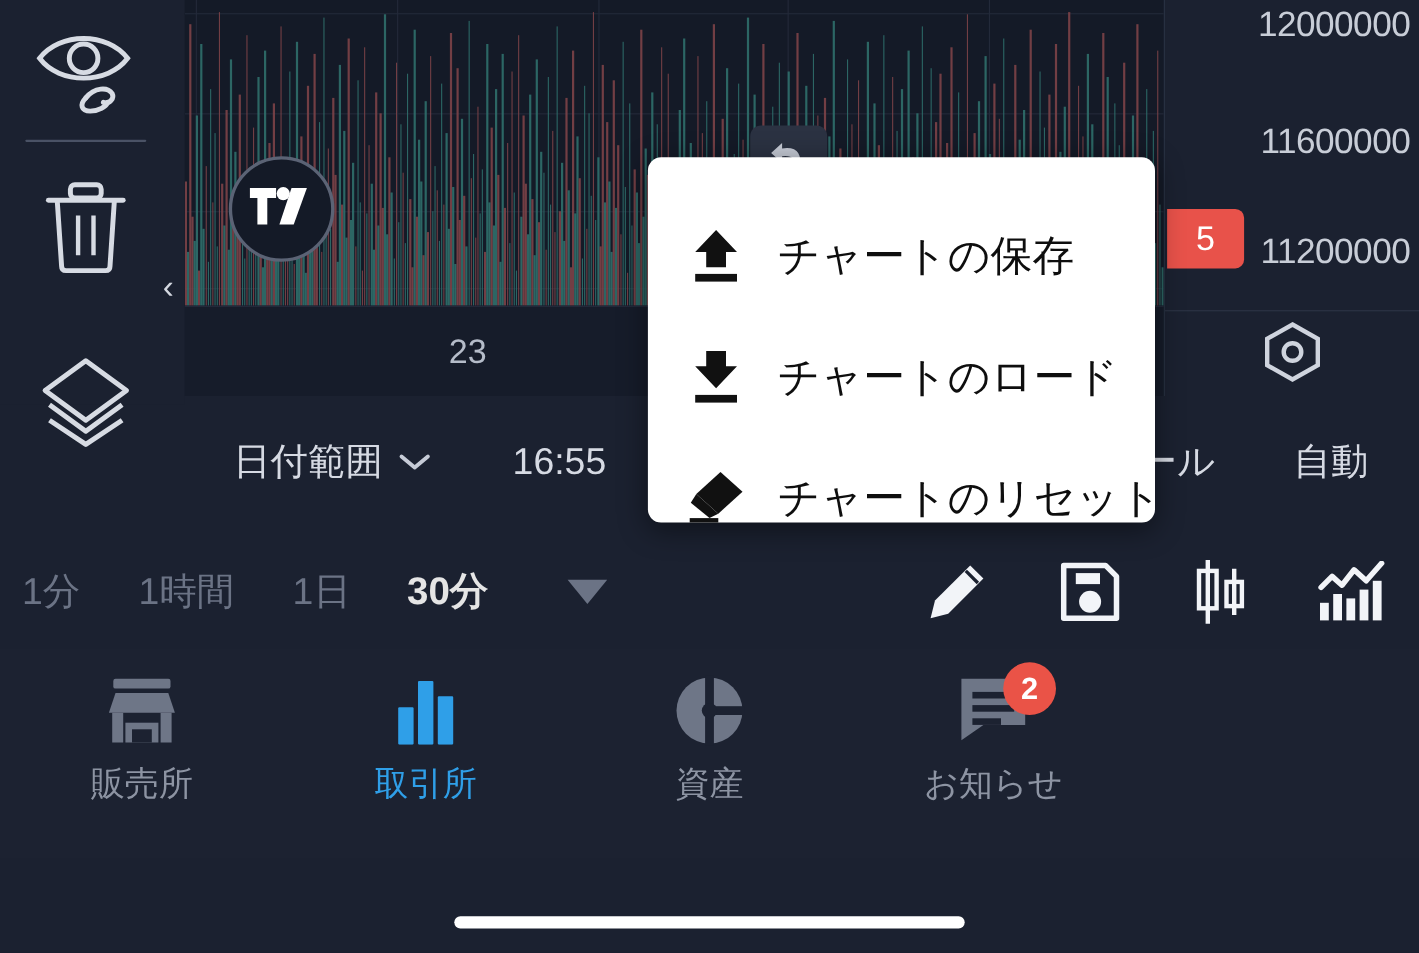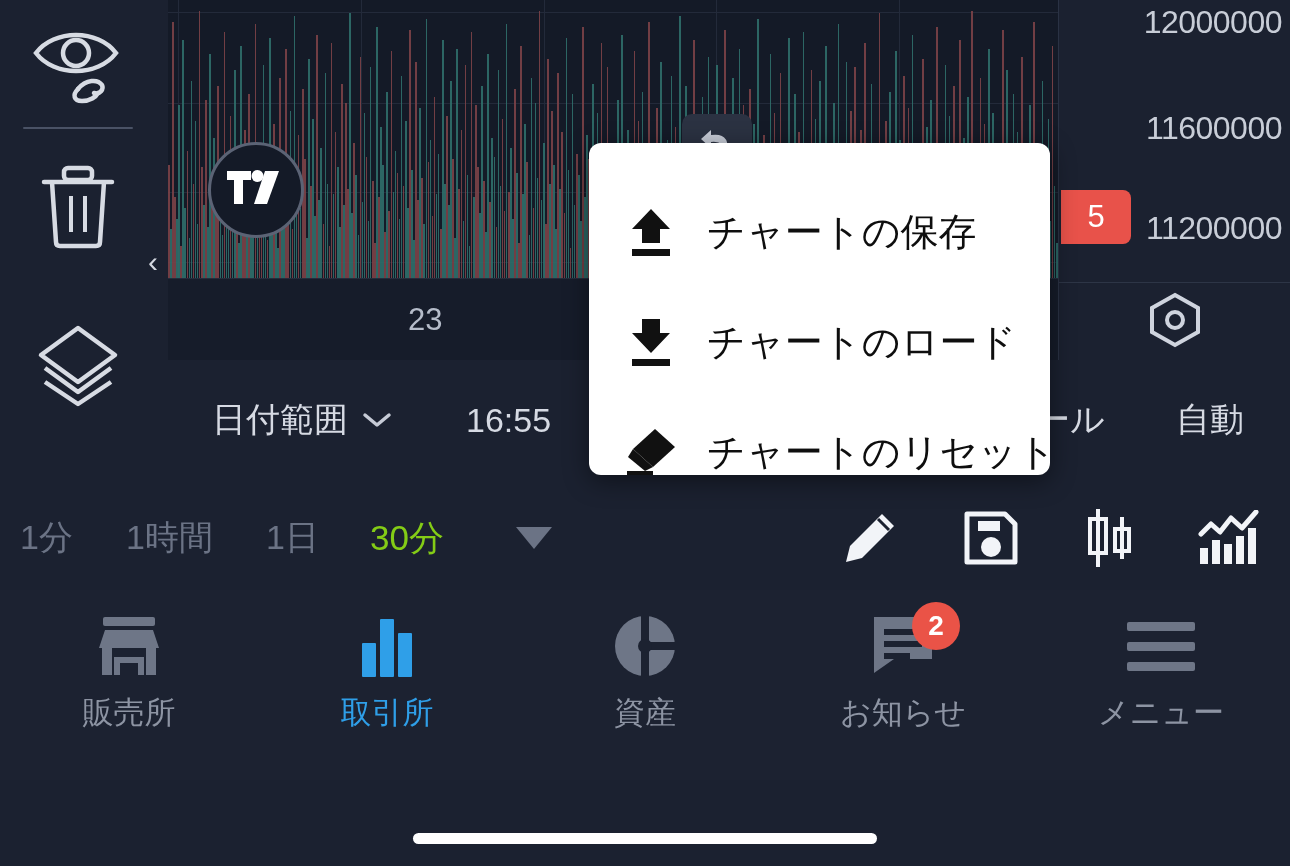--- a/index.html
+++ b/index.html
@@ -88,21 +88,21 @@
   }
 
   
   .tf-row {
     position: absolute; left: 0; top: 492px; width: 1290px; height: 92px;
   }
   .tf-item {
     position: absolute; top: 50%; transform: translateY(-50%);
     font-size: 34px; color: #6b7385; white-space: nowrap;
   }
-  .tf-item.active { color: #84cc16; font-weight: normal; font-size: 35px; }
+  .tf-item.active { color: #e5e5e5; font-weight: bold; font-size: 35px; }
   .tf-caret {
     position: absolute; left: 516px; top: 50%; transform: translateY(-50%);
     width: 0; height: 0; border-left: 18px solid transparent;
     border-right: 18px solid transparent; border-top: 22px solid #6b7385;
   }
   .tool-icon {
     position: absolute; top: 50%; transform: translateY(-50%);
     display: flex; align-items: center; justify-content: center;
   }
 
@@ -762,30 +762,20 @@
           <path d="M4 2 h58 v42 h-38 L4 58 Z" fill="#6e7687"></path>
           <rect x="14" y="14" width="38" height="6" fill="#1c2231"></rect>
           <rect x="14" y="26" width="38" height="6" fill="#1c2231"></rect>
           <rect x="14" y="38" width="26" height="6" fill="#1c2231"></rect>
         </svg>
         <span class="nav-badge">2</span>
       </div>
       <div class="nav-label">お知らせ</div>
     </div>
 
-    <div class="nav-item" style="left:1032px;">
-      <div class="nav-icon-wrap">
-        <svg width="72" height="56" viewBox="0 0 72 56">
-          <rect x="2" y="4" width="68" height="9" rx="2" fill="#6e7687"></rect>
-          <rect x="2" y="24" width="68" height="9" rx="2" fill="#6e7687"></rect>
-          <rect x="2" y="44" width="68" height="9" rx="2" fill="#6e7687"></rect>
-        </svg>
-      </div>
-      <div class="nav-label">メニュー</div>
-    </div>
   </div>
 
   <div class="home-indicator"></div>
 
   <div class="popup">
     <div class="popup-item">
       <span class="popup-icon">
         <svg width="50" height="50" viewBox="0 0 50 50">
           <path d="M25 2 L44 22 H34 V36 H16 V22 H6 Z" fill="#111111"></path>
           <rect x="6" y="42" width="38" height="7" fill="#111111"></rect>

